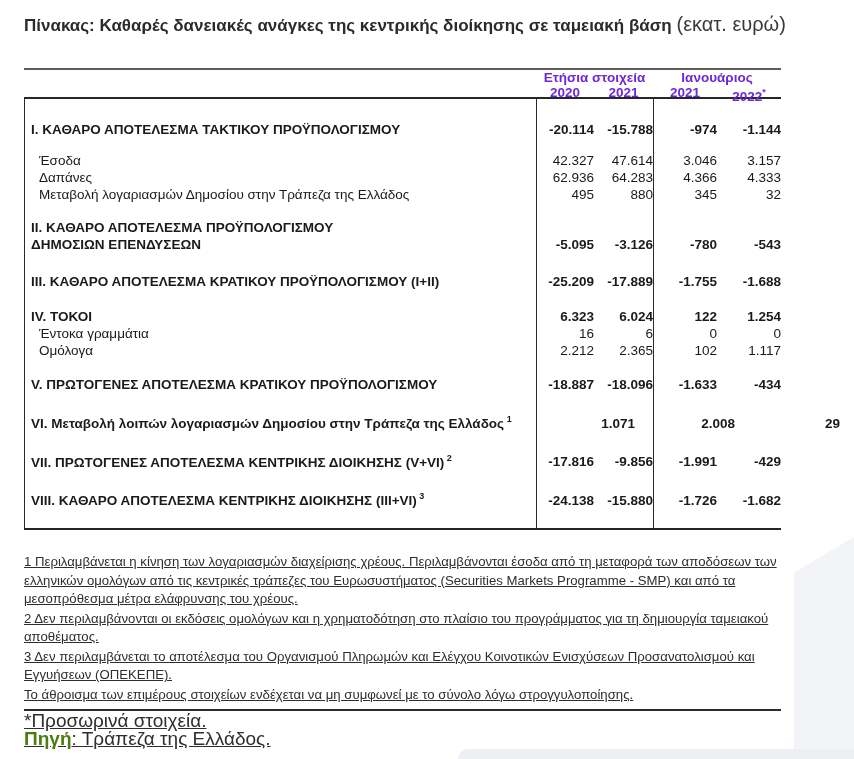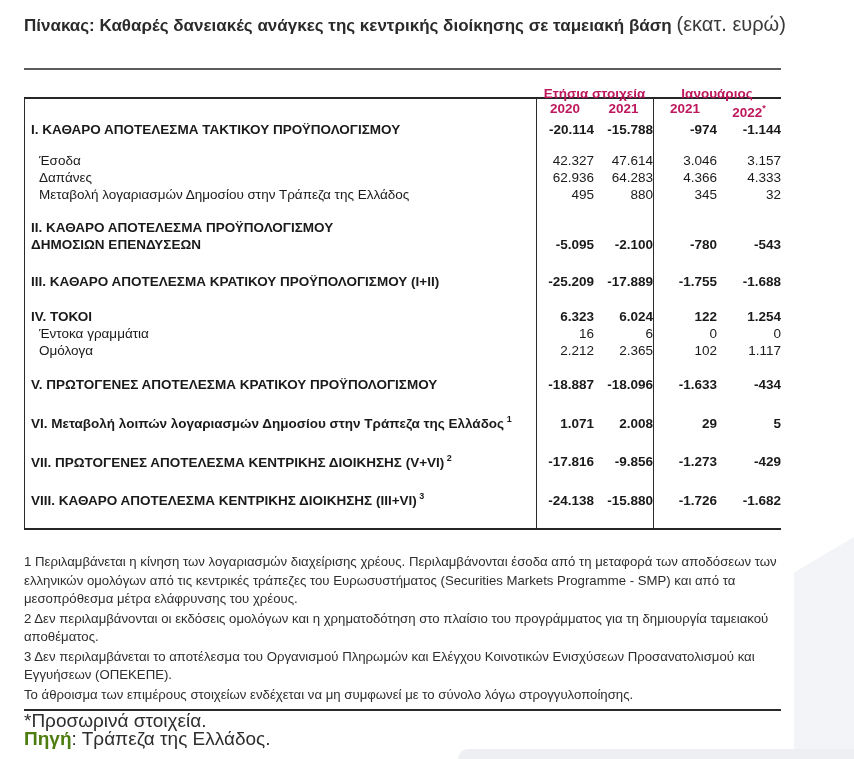--- a/index.html
+++ b/index.html
@@ -22,21 +22,21 @@
   
   .title {
     position:absolute; left:24px; top:13px; width:810px;
     font-size:17px; font-weight:bold; color:#2b2b2b; margin:0; white-space:nowrap;
   }
   .title .unit { font-weight:400; font-size:20px; color:#3a3a3a; }
   
   .table-wrap { position:absolute; left:24px; top:68px; width:757px; }
   .thead {
     border-top:2px solid #5c5c5c; border-bottom:2px solid #262626;
-    height:31px; padding-top:17px; color:#be185d; font-weight:bold;
+    height:31px; padding-top:1px; color:#6d28d9; font-weight:bold;
   }
   .hrow1 { display:grid; grid-template-columns:512px 117px 128px; line-height:14px; font-size:13.5px; }
   .hrow1 > div { text-align:center; white-space:nowrap; }
   .hrow2 { display:grid; grid-template-columns:512px 58px 59px 64px 64px; line-height:15px; font-size:13.5px; }
   .hrow2 > div { text-align:center; white-space:nowrap; }
   .hrow2 sup { font-size:9px; }
   .tbody { position:relative; border-bottom:2px solid #262626; }
   .vline { position:absolute; top:0; bottom:0; width:1px; background:#2a2a2a; }
   .vline.l0 { left:0; }
   .vline.l1 { left:512px; }
@@ -46,29 +46,29 @@
   .trow.sub .c-label { padding-left:15px; }
   .trow .c-val { text-align:right; white-space:nowrap; align-self:end; }
   .trow.section { font-weight:bold; }
   .trow sup { font-size:9px; font-weight:bold; }
   .r0 { padding-top:22px; }
   .r1 { padding-top:14px; }
   .r4 { padding-top:16px; }
   .r5 { padding-top:20px; }
   .r6 { padding-top:18px; }
   .r10 { padding-top:17px; }
-  .r11 { padding-top:18px; }
+  .r11 { padding-top:18px;gap:41px; }
   .r12 { padding-top:18px; }
   .r13 { padding-top:18px; padding-bottom:19px; }
   
   .footnotes {
     position:absolute; left:24px; top:553px; width:760px;
     font-size:13.2px; line-height:18.5px; color:#2e2e2e;
   }
-  .footnotes p { margin:0 0 1px 0; }
+  .footnotes p { margin:0 0 1px 0;text-decoration:underline; }
   .foot-rule { border:none; border-top:2px solid #2b2b2b; width:757px; margin:5px 0 2px 0; }
   .bottom-line { font-size:19px; line-height:16.5px; margin:0; color:#2e2e2e; }
   .bottom-line b { color:#4d7c0f; }
 </style>
 </head>
 <body>
 
 <div class="deco-right"></div>
 <div class="deco-bottom"></div>
 
@@ -128,21 +128,21 @@
         <div class="c-val">880</div>
         <div class="c-val">345</div>
         <div class="c-val">32</div>
       </div>
       <div class="trow section r4">
         <div class="c-label">
           <div>ΙΙ. ΚΑΘΑΡΟ ΑΠΟΤΕΛΕΣΜΑ ΠΡΟΫΠΟΛΟΓΙΣΜΟΥ</div>
           <div>ΔΗΜΟΣΙΩΝ ΕΠΕΝΔΥΣΕΩΝ</div>
         </div>
         <div class="c-val">-5.095</div>
-        <div class="c-val">-2.100</div>
+        <div class="c-val">-3.126</div>
         <div class="c-val">-780</div>
         <div class="c-val">-543</div>
       </div>
       <div class="trow section r5">
         <div class="c-label">
           <div>ΙΙΙ. ΚΑΘΑΡΟ ΑΠΟΤΕΛΕΣΜΑ ΚΡΑΤΙΚΟΥ ΠΡΟΫΠΟΛΟΓΙΣΜΟΥ (Ι+ΙΙ)</div>
         </div>
         <div class="c-val">-25.209</div>
         <div class="c-val">-17.889</div>
         <div class="c-val">-1.755</div>
@@ -192,21 +192,21 @@
         <div class="c-val">2.008</div>
         <div class="c-val">29</div>
         <div class="c-val">5</div>
       </div>
       <div class="trow section r12">
         <div class="c-label">
           <div>VII. ΠΡΩΤΟΓΕΝΕΣ ΑΠΟΤΕΛΕΣΜΑ ΚΕΝΤΡΙΚΗΣ ΔΙΟΙΚΗΣΗΣ (V+VI)<sup> 2</sup></div>
         </div>
         <div class="c-val">-17.816</div>
         <div class="c-val">-9.856</div>
-        <div class="c-val">-1.273</div>
+        <div class="c-val">-1.991</div>
         <div class="c-val">-429</div>
       </div>
       <div class="trow section r13">
         <div class="c-label">
           <div>VIII. ΚΑΘΑΡΟ ΑΠΟΤΕΛΕΣΜΑ ΚΕΝΤΡΙΚΗΣ ΔΙΟΙΚΗΣΗΣ (ΙΙΙ+VI)<sup> 3</sup></div>
         </div>
         <div class="c-val">-24.138</div>
         <div class="c-val">-15.880</div>
         <div class="c-val">-1.726</div>
         <div class="c-val">-1.682</div>

